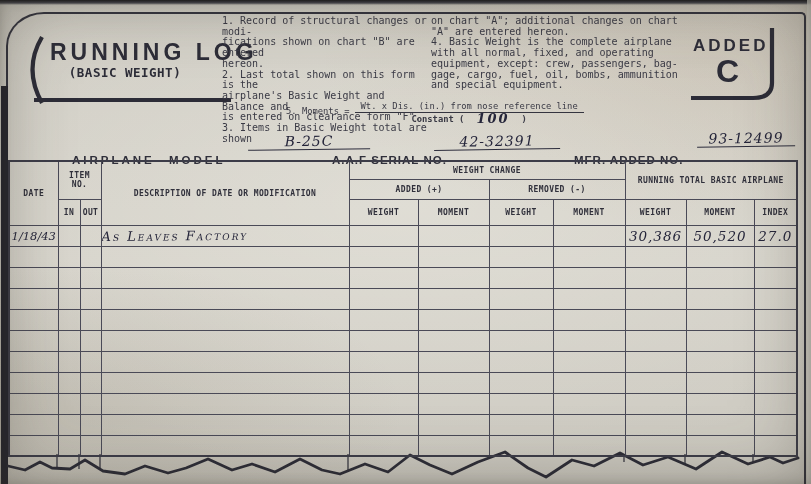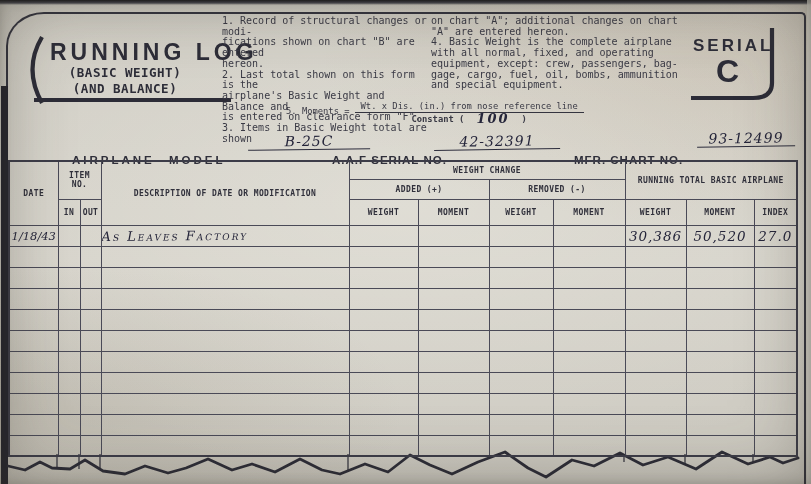--- a/index.html
+++ b/index.html
@@ -90,24 +90,23 @@
     <path stroke-width="2.8" stroke-linejoin="round" stroke-linecap="round" d="M 8 466 L 25 470 L 40 462 L 52 468 L 70 469 L 85 460 L 103 471 L 125 474 L 145 466
          L 168 473 L 186 468 L 208 459 L 232 470 L 252 464 L 275 472 L 300 459 L 322 470
          L 340 474 L 365 464 L 388 472 L 410 455 L 430 465 L 452 474 L 478 462 L 505 452
          L 528 468 L 546 477 L 572 460 L 594 466 L 620 453 L 643 465 L 668 457 L 696 469
          L 722 452 L 748 464 L 770 457 L 783 463 L 798 458"></path>
   </svg>
 
   <div class="title">RUNNING LOG</div>
   <div class="subtitle">
     <div>(BASIC WEIGHT)</div>
-    <div>(AND BALANCE)</div>
   </div>
 
-  <div class="chart-word">SERIAL</div>
+  <div class="chart-word">ADDED</div>
   <div class="chart-letter">C</div>
 
   <div class="instr c1">1. Record of structural changes or modi-
 fications shown on chart "B" are entered
 hereon.
 2. Last total shown on this form is the
 airplane's Basic Weight and Balance and
 is entered on clearance form "F".
 3. Items in Basic Weight total are shown</div>
   <div class="instr c2">on chart "A"; additional changes on chart
@@ -129,21 +128,21 @@
       </span>
     </span>
   </div>
 
   <div class="id-label" style="left:72px; letter-spacing:3px; word-spacing:8px;">AIRPLANE MODEL</div>
   <div class="id-value hand" style="left:248px; width:122px;">B-25C</div>
 
   <div class="id-label" style="left:332px;">A.A.F SERIAL NO.</div>
   <div class="id-value hand" style="left:434px; width:126px;">42-32391</div>
 
-  <div class="id-label" style="left:574px;">MFR. CHART NO.</div>
+  <div class="id-label" style="left:574px;">MFR. ADDED NO.</div>
   <div class="id-value hand" style="left:697px; width:98px; top:130px;">93-12499</div>
 
   <table class="wtable">
     <colgroup>
       <col style="width:49px">
         <col style="width:22px">
         <col style="width:21px">
       <col style="width:248px">
         <col style="width:69px">
         <col style="width:71px">

